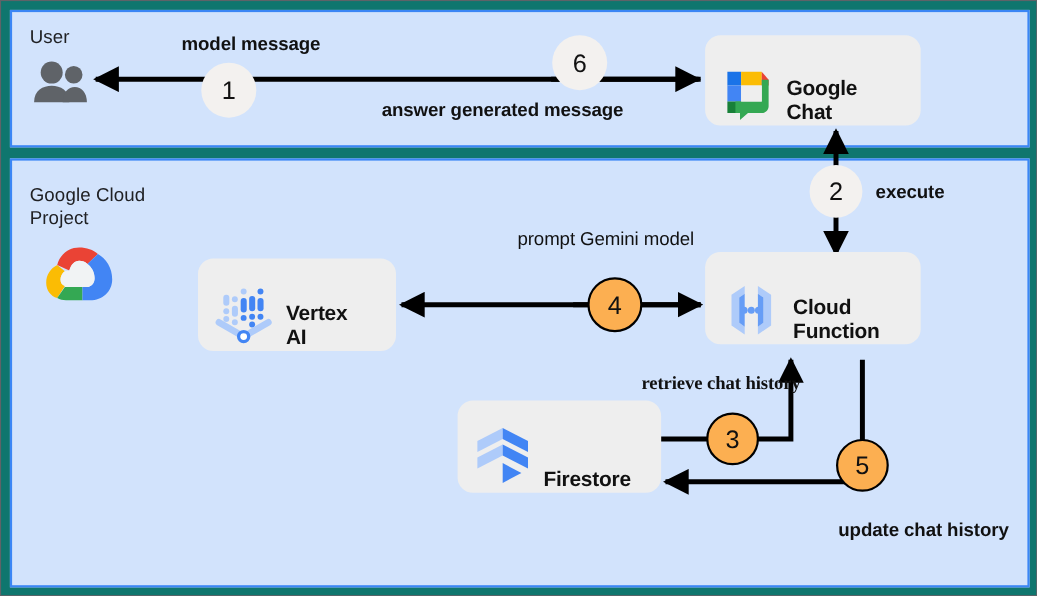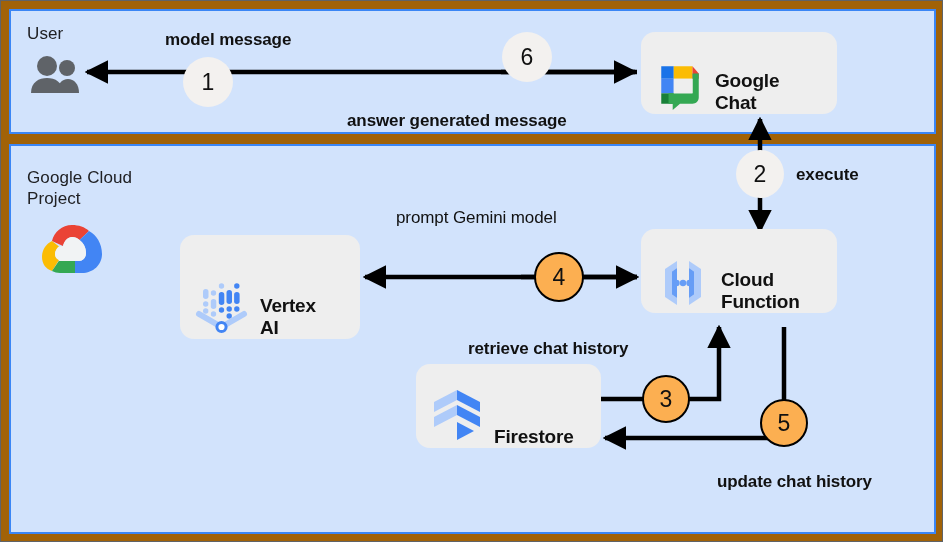--- a/index.html
+++ b/index.html
@@ -7,21 +7,21 @@
     padding: 0;
     background: #efefef;
   }
   body {
     font-family: "Liberation Sans", sans-serif;
   }
   #canvas {
     position: relative;
     width: 943px;
     height: 542px;
-    background: #a16207;
+    background: #0f766e;
     overflow: hidden;
     box-sizing: border-box;
     border: 1px solid #5f6368;
   }
 
   
   .panel {
     position: absolute;
     background: #d2e3fc;
     border: 2px solid #3b86f5;
@@ -52,21 +52,21 @@
   }
   .card-label {
     font-size: 19px;
     font-weight: bold;
     color: #111;
     line-height: 1.15;
     white-space: pre-line;
     letter-spacing: -0.2px;
   }
   #card-google-chat   { left: 640px; top: 31px;  width: 196px; height: 82px; }
-  #card-vertex-ai     { left: 179px; top: 234px; width: 180px; height: 104px; }
+  #card-vertex-ai     { left: 179px; top: 234px; width: 180px; height: 84px; }
   #card-cloud-func    { left: 640px; top: 228px; width: 196px; height: 84px; }
   #card-firestore     { left: 415px; top: 363px; width: 185px; height: 84px; }
 
   .icon-box { flex: 0 0 auto; display:block; }
 
   
   .arrow-svg {
     position: absolute;
     left: 0; top: 0;
     width: 943px; height: 542px;
@@ -95,32 +95,32 @@
   #badge-3 { left: 641px; top: 374px; width: 48px; height: 48px; }
   #badge-5 { left: 759px; top: 398px; width: 48px; height: 48px; }
 
   
   .flow-label {
     position: absolute;
     font-size: 17px;
     font-weight: bold;
     color: #111;
     white-space: pre-line;
-    text-align: left;
+    text-align: right;
     line-height: 1.3;
     letter-spacing: -0.1px;
   }
 
   #label-send-message   { left: 164px; top: 28px;  width: 260px; text-align: left; }
-  #label-answer-msg     { left: 346px; top: 109px;  width: 260px; text-align: left; }
+  #label-answer-msg     { left: 346px; top: 88px;  width: 260px; text-align: left; }
   #label-execute        { left: 795px; top: 163px; width: 160px; text-align: left; }
   #label-prompt-gemini  { left: 395px; top: 184px; width: 235px; }
   #label-prompt-gemini .l1 { font-weight: normal; }
   #label-prompt-gemini .l2 { font-weight: bold; }
-  #label-retrieve       { left: 467px; top: 337px; width: 220px; }
+  #label-retrieve       { left: 507px; top: 337px; width: 220px; font-family: Liberation Serif, serif; }
   #label-update         { left: 716px; top: 470px; width: 200px; }
 </style>
 </head>
 <body>
 
 <div id="canvas">
 
   <div class="panel" id="panel-user">
     <div class="panel-title" style="left:16px; top:12px;">User</div>
 

